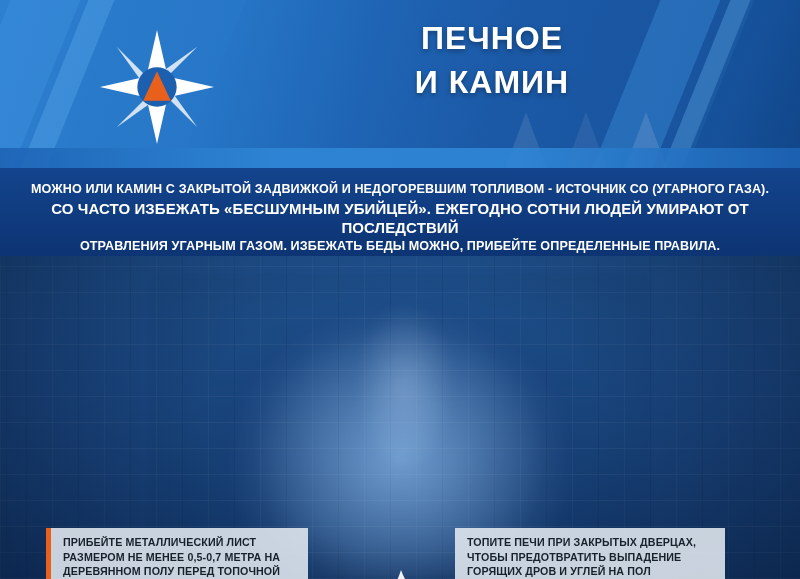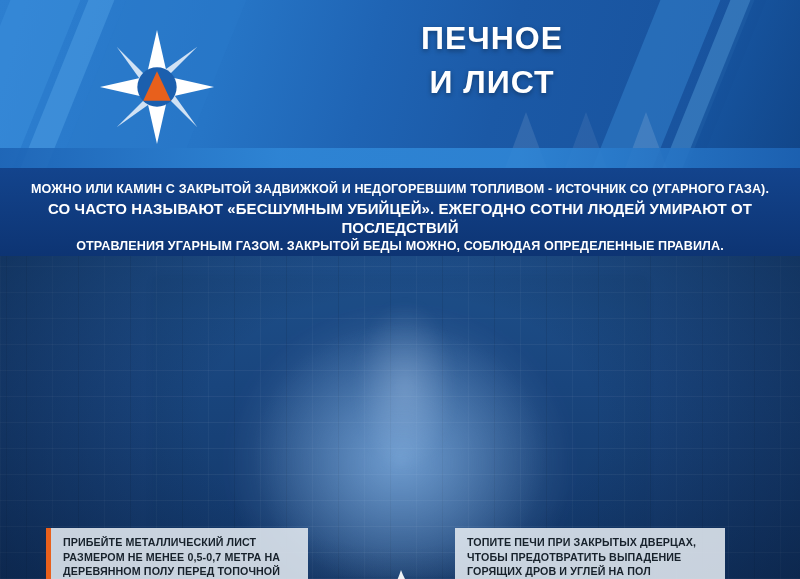--- a/index.html
+++ b/index.html
@@ -216,28 +216,28 @@
           <polygon points="19,101 44,76 60,60 54,76" fill="#eef5fb" opacity=".85"></polygon>
           <polygon points="19,19 44,44 60,60 44,54" fill="#eef5fb" opacity=".85"></polygon>
           <circle cx="60" cy="60" r="20" fill="#1b5fae"></circle>
           <path d="M60 44 L74 74 L46 74 Z" fill="#e8601c"></path>
         </g>
       </svg>
     </div>
 
     <div class="title-block">
       <div class="title-line">ПЕЧНОЕ</div>
-      <div class="title-line">И ЛИСТ</div>
+      <div class="title-line">И КАМИН</div>
     </div>
   </div>
 
   <div class="intro">
     <p>МОЖНО ИЛИ КАМИН С ЗАКРЫТОЙ ЗАДВИЖКОЙ И НЕДОГОРЕВШИМ ТОПЛИВОМ - ИСТОЧНИК СО (УГАРНОГО ГАЗА).</p>
-    <p class="big">СО ЧАСТО НАЗЫВАЮТ «БЕСШУМНЫМ УБИЙЦЕЙ». ЕЖЕГОДНО СОТНИ ЛЮДЕЙ УМИРАЮТ ОТ ПОСЛЕДСТВИЙ</p>
-    <p>ОТРАВЛЕНИЯ УГАРНЫМ ГАЗОМ. ЗАКРЫТОЙ БЕДЫ МОЖНО, СОБЛЮДАЯ ОПРЕДЕЛЕННЫЕ ПРАВИЛА.</p>
+    <p class="big">СО ЧАСТО ИЗБЕЖАТЬ «БЕСШУМНЫМ УБИЙЦЕЙ». ЕЖЕГОДНО СОТНИ ЛЮДЕЙ УМИРАЮТ ОТ ПОСЛЕДСТВИЙ</p>
+    <p>ОТРАВЛЕНИЯ УГАРНЫМ ГАЗОМ. ИЗБЕЖАТЬ БЕДЫ МОЖНО, ПРИБЕЙТЕ ОПРЕДЕЛЕННЫЕ ПРАВИЛА.</p>
   </div>
 
   <div class="photo">
     <div class="bricks"></div>
     <div class="bricks2"></div>
     <div class="hearth"></div>
     <div class="smoke"></div>
     <div class="vignette"></div>
 
     <div class="flame">

